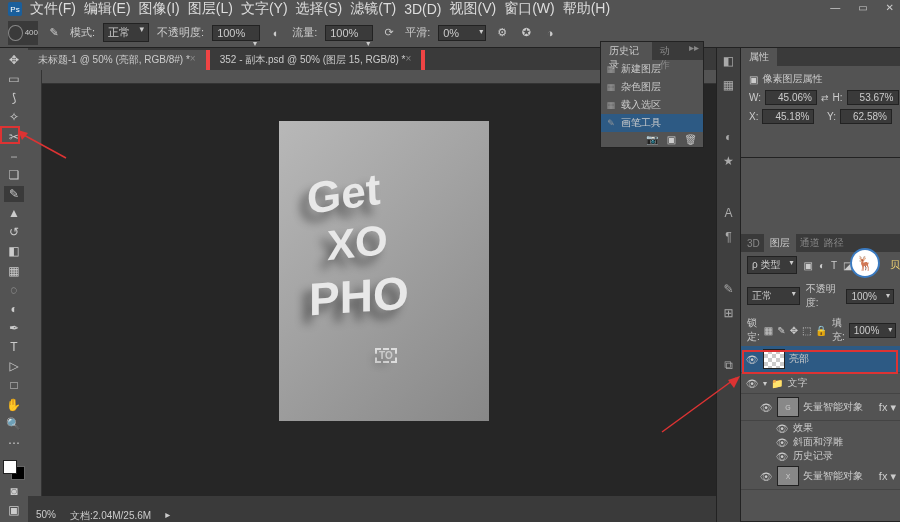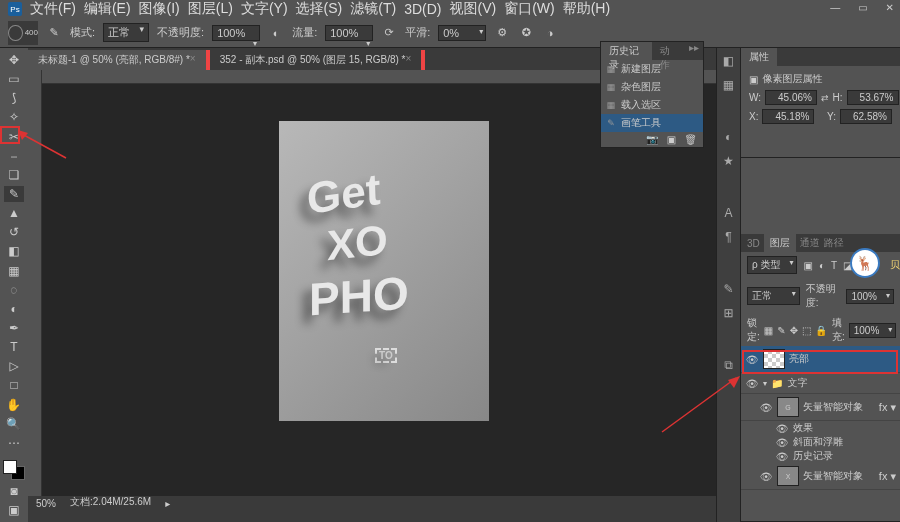--- a/index.html
+++ b/index.html
@@ -31,21 +31,21 @@
 .l4{top:202px;left:96px;font-size:40px;color:#c0c0c0;text-shadow:-6px 6px 8px rgba(0,0,0,.4)}
 .l4 .dash{border:2px dashed #ddd;padding:0 2px}
 .toolstrip{position:absolute;left:0;top:48px;width:28px;background:#535353;display:flex;flex-direction:column;align-items:center;padding:4px 0;gap:3px;bottom:0}
 .tbtn{width:20px;height:18px;display:flex;align-items:center;justify-content:center;font-size:12px;cursor:pointer;color:#ccc}
 .tbtn.sel{background:#3a3a3a}
 .swatches{margin-top:6px;position:relative;width:22px;height:22px}
 .swatches .fg{position:absolute;width:14px;height:14px;background:#fff;border:1px solid #222;left:0;top:0}
 .swatches .bg{position:absolute;width:14px;height:14px;background:#000;border:1px solid #666;right:0;bottom:0}
 .ruler-top{position:absolute;left:28px;top:70px;right:160px;height:14px;background:#535353;border-bottom:1px solid #333}
 .ruler-left{position:absolute;left:28px;top:70px;width:14px;bottom:20px;background:#535353;border-right:1px solid #333}
-.statusbar{position:absolute;left:28px;bottom:0;right:160px;height:20px;background:#3a3a3a;display:flex;align-items:flex-end;padding:13px 8px;gap:14px;font-size:10px;color:#aaa}
+.statusbar{position:absolute;left:28px;bottom:0;right:160px;height:20px;background:#3a3a3a;display:flex;align-items:flex-start;padding:13px 8px;gap:14px;font-size:10px;color:#aaa}
 
 .rcol{position:absolute;right:0;top:48px;width:160px;bottom:0;background:#535353;border-left:1px solid #222;display:flex;flex-direction:column}
 .rstrip{position:absolute;right:160px;top:48px;width:24px;bottom:0;background:#3f3f3f;border-left:1px solid #222;display:flex;flex-direction:column;align-items:center;padding:6px 0;gap:8px}
 .rstrip .ic{width:16px;height:16px;font-size:12px;color:#aaa;text-align:center}
 
 .panel{background:#535353;border-bottom:1px solid #222}
 .ptabs{display:flex;background:#3a3a3a;height:18px;}
 .ptab{padding:2px 8px;font-size:10px;background:#535353}
 .ptab.in{background:#3a3a3a;color:#888}
 .pbody{padding:6px 8px;font-size:10px}

